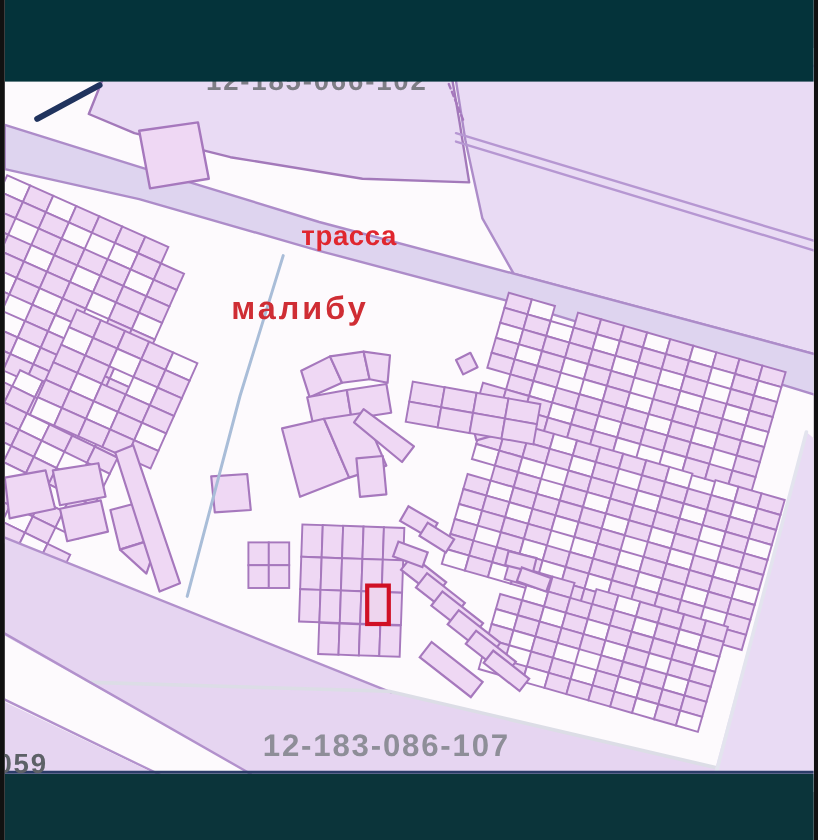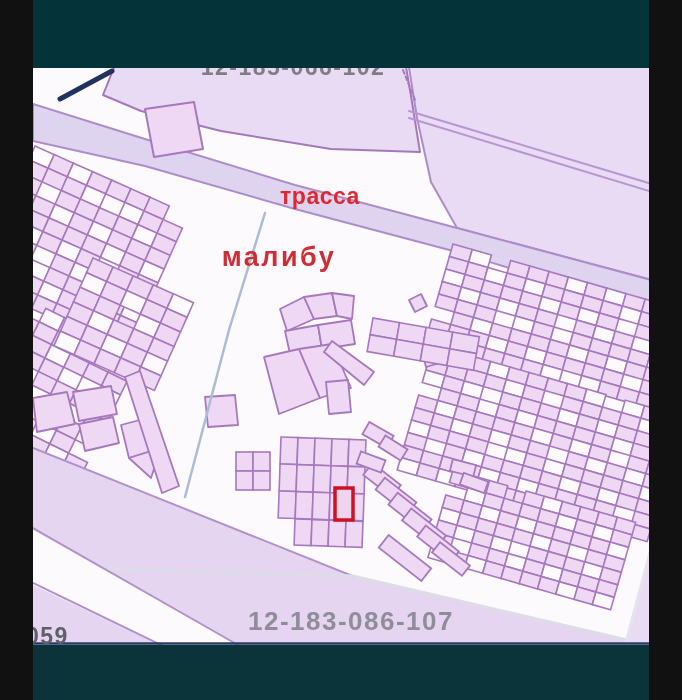--- a/index.html
+++ b/index.html
@@ -1,16 +1,16 @@
 <!DOCTYPE html>
 <html><head>
 <meta charset="utf-8">
 <style>
   html,body{margin:0;padding:0;background:#111;}
-  .screen{position:relative;width:616px;height:700px;margin:0 auto;overflow:hidden;background:#fdfafd;font-family:"Liberation Sans",sans-serif;}
+  .screen{position:relative;width:674px;height:700px;margin:0 auto;overflow:hidden;background:#fdfafd;font-family:"Liberation Sans",sans-serif;}
   svg{position:absolute;left:0;top:0;display:block;}
   .bar{position:absolute;left:0;width:682px;z-index:5;}
   .bar.top{top:0;height:68px;}
   .bar.bottom{top:645px;height:55px;}
   text{font-family:"Liberation Sans",sans-serif;}
   .num{font-weight:700;letter-spacing:1.5px;}
   .red-label{font-weight:700;}
 </style>
 </head>
 <body>

